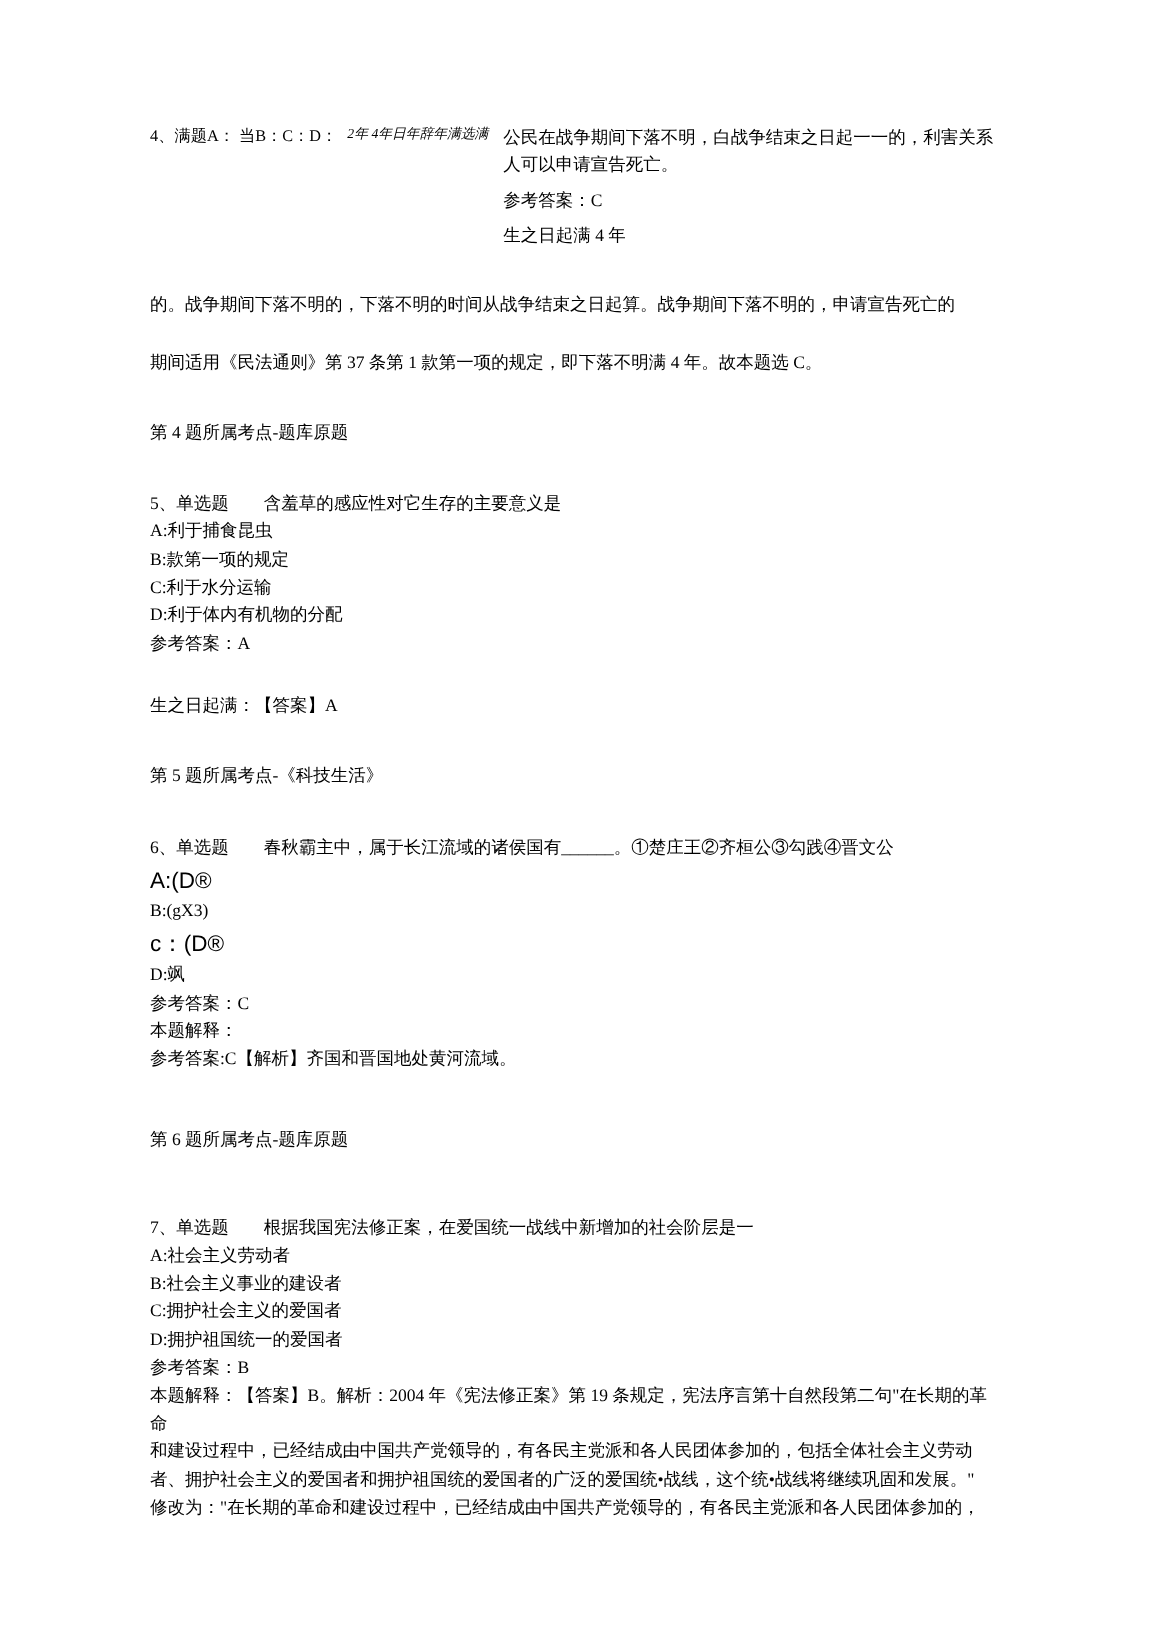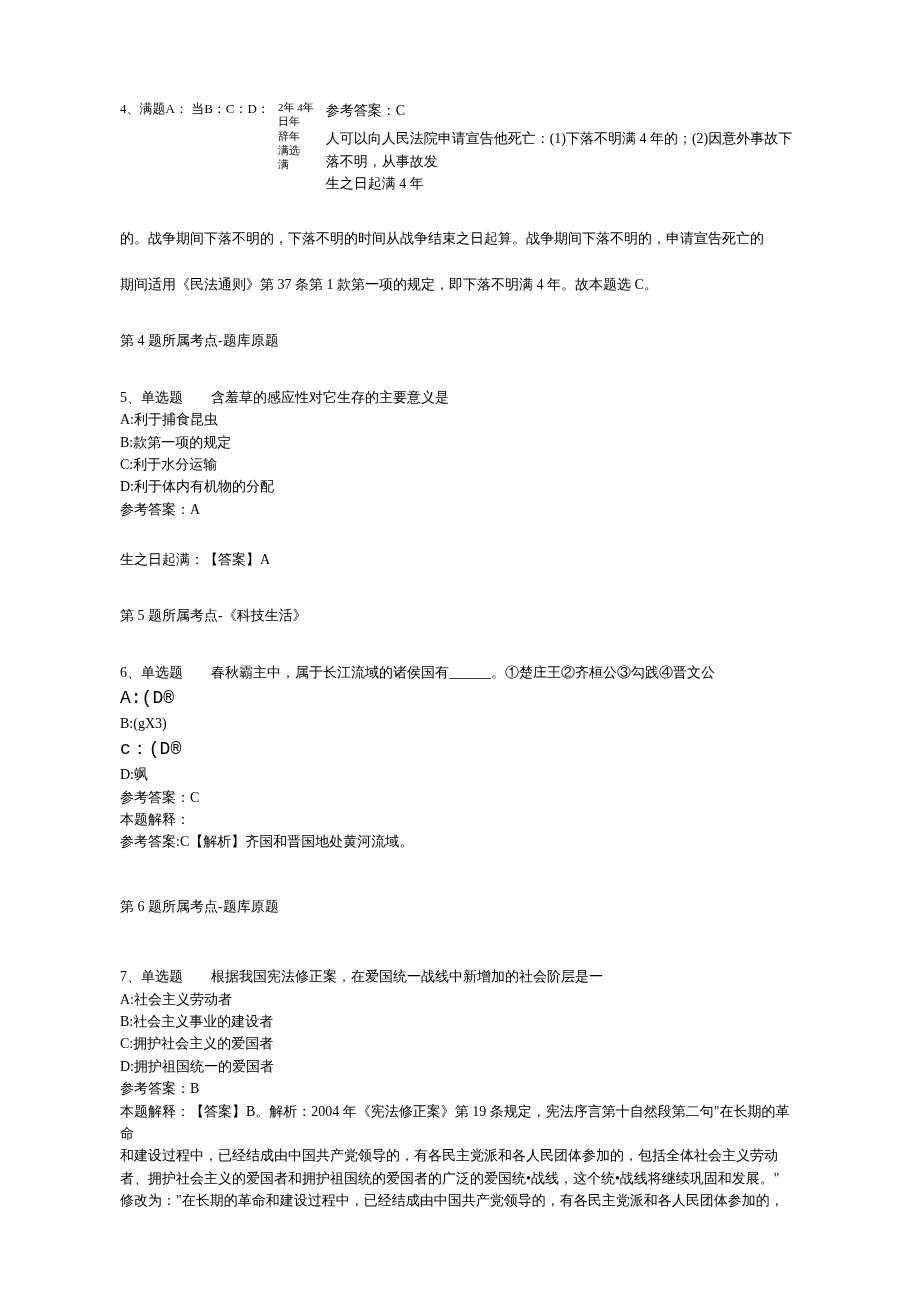--- a/index.html
+++ b/index.html
@@ -23,25 +23,26 @@
       flex-direction: row;
       padding-right: 8px;
       font-size: 13px;
       line-height: 1.4;
     }
     .q4-left-row {
       white-space: nowrap;
     }
     .q4-mid {
       display: flex;
-      flex-direction: column;
+      flex-direction: row;
       font-size: 11px;
       line-height: 1.3;
       padding-right: 12px;
       white-space: nowrap;
+      font-style: italic;
     }
     .q4-right {
       flex: 1;
       font-size: 14px;
       line-height: 1.6;
     }
     .para {
       margin: 0 0 6px 0;
     }
     .spacer-lg {
@@ -51,21 +52,21 @@
       height: 18px;
     }
     .spacer-xl {
       height: 42px;
     }
     .q-line {
       margin: 0;
     }
     .opt-large {
       font-size: 18px;
-      font-family: Liberation Mono, monospace;
+      font-family: Liberation Sans, sans-serif;
     }
   </style>
 </head>
 <body>
 
 <div class="q4-header">
   <div class="q4-left">
     <span class="q4-left-row">4、满题</span>
     <span class="q4-left-row">A： 当</span>
     <span class="q4-left-row">B：</span>
@@ -73,22 +74,22 @@
     <span class="q4-left-row">D：</span>
   </div>
   <div class="q4-mid">
     <span>2年 4年</span>
     <span>日年</span>
     <span>辞年</span>
     <span>满选</span>
     <span>满</span>
   </div>
   <div class="q4-right">
+    <div class="para">公民在战争期间下落不明，白战争结束之日起一一的，利害关系人可以申请宣告死亡。</div>
     <div class="para">参考答案：C</div>
-    <div class="q-line">人可以向人民法院申请宣告他死亡：(1)下落不明满 4 年的；(2)因意外事故下落不明，从事故发</div>
     <div class="q-line">生之日起满 4 年</div>
   </div>
 </div>
 
 <div class="spacer-lg"></div>
 
 <p class="para">的。战争期间下落不明的，下落不明的时间从战争结束之日起算。战争期间下落不明的，申请宣告死亡的</p>
 
 <div class="spacer-md"></div>
 

